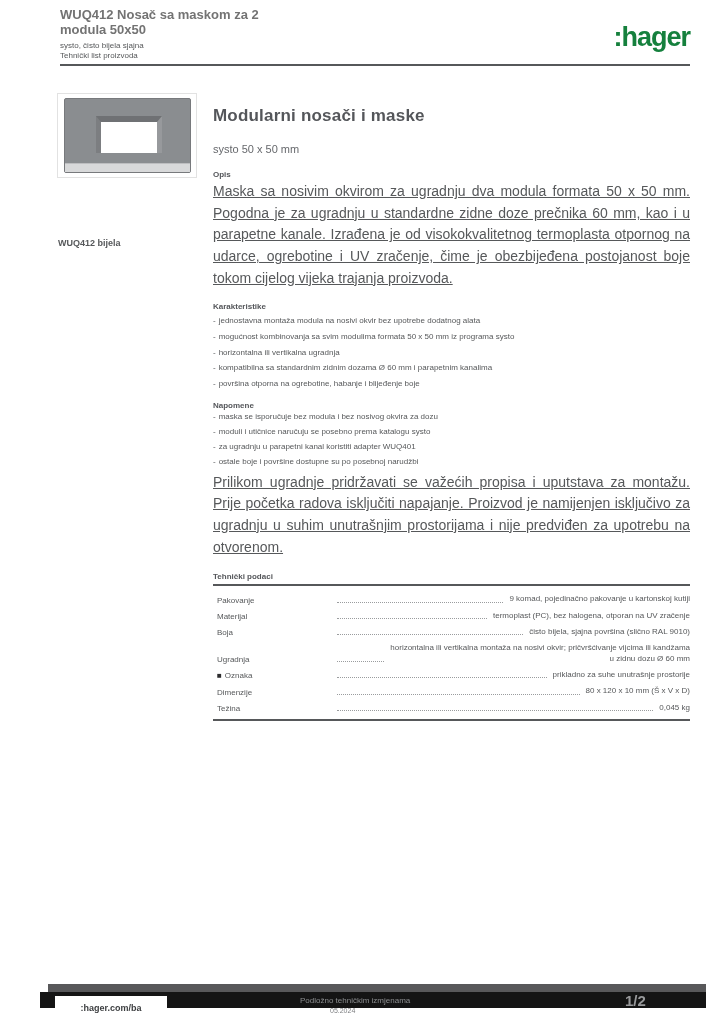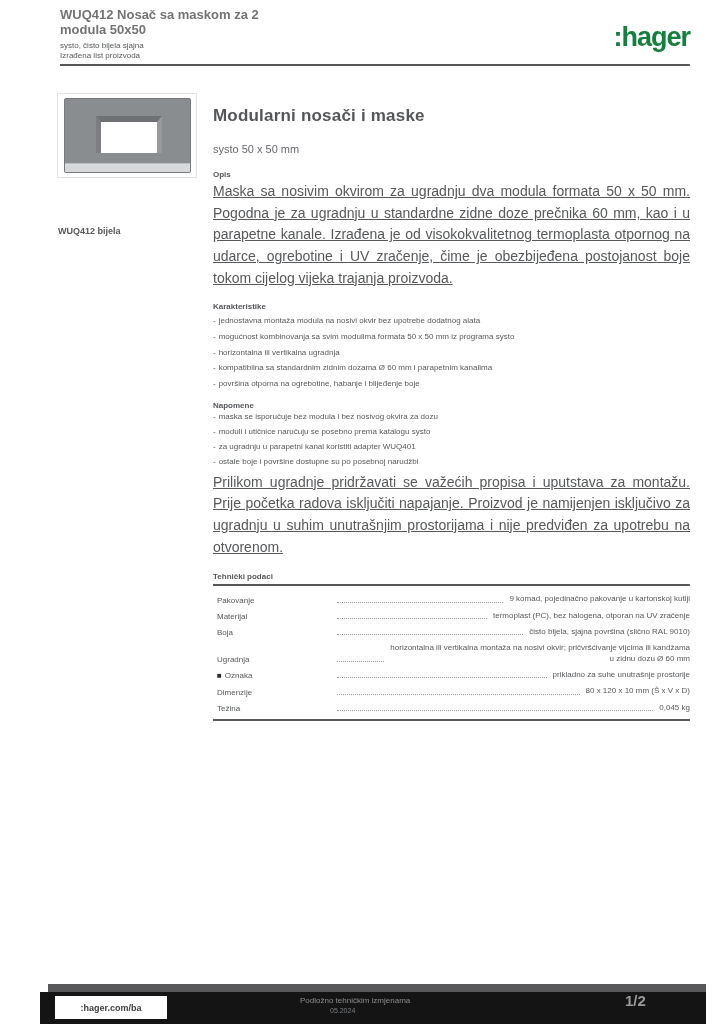--- a/index.html
+++ b/index.html
@@ -19,21 +19,21 @@
   
   .photo { position:absolute; left:57px; top:93px; width:140px; height:85px;
            background:#fff; border:1px solid #e2e2e2; }
   .frame-plate { position:absolute; left:6px; top:4px; width:127px; height:75px;
                  background:#8a8d90; border:1px solid #77797c; border-radius:2px; }
   .frame-bottom { position:absolute; left:0; bottom:0; width:100%; height:9px;
                   background:#d8d9da; border-top:1px solid #bdbec0; }
   .frame-open { position:absolute; left:31px; top:17px; width:66px; height:37px;
                 background:#ffffff; border-top:6px solid #6f7174;
                 border-left:5px solid #7c7e81; border-right:5px solid #97999c; }
-  .photo-caption { position:absolute; left:58px; top:226px; width:110px;
+  .photo-caption { position:absolute; left:58px; top:238px; width:110px;
                    font-size:9px; font-weight:bold; color:#56585a; }
 
   
   .main { position:absolute; left:213px; top:90px; width:477px; }
   .m-heading { font-size:17px; font-weight:bold; color:#54565a; letter-spacing:0.2px;margin-top:16px; }
   .m-subtitle { margin-top:17px; font-size:11px; color:#66686c; }
   .sec-label { font-size:8px; font-weight:bold; color:#54565a; }
   .para { font-size:14px; line-height:1.55; text-align:justify; color:#56585a;text-decoration:underline; }
   .desc-label { margin-top:15px; }
   .desc-text { margin-top:2px; }
@@ -53,37 +53,37 @@
   .spec-rows { padding-top:4px; }
   .spec-row { display:flex; align-items:flex-end; font-size:8px; color:#56585a; padding:3px 0 2px 4px; }
   .spec-label { width:118px; flex:none; }
   .spec-sym { font-size:8px; margin-right:3px; color:#2c2c2e; }
   .spec-dots { flex:1; border-bottom:1px dotted #9a9c9e; margin:0 6px 2px 2px; height:1px; }
   .spec-value { max-width:300px; text-align:right; line-height:1.4; }
   .spec-botrule { margin-top:4px; height:2px; background:#56585a; }
 
   
   .foot-strip { position:absolute; left:48px; top:984px; width:658px; height:8px; background:#58585a; }
-  .foot-bar { position:absolute; left:40px; top:992px; width:666px; height:32px; background:#141414;padding-left:32px; }
+  .foot-bar { position:absolute; left:40px; top:992px; width:666px; height:16px; background:#141414;padding-left:32px; }
   .foot-site { position:absolute; left:15px; top:4px; width:112px; height:23px; background:#ffffff;
                display:flex; align-items:center; justify-content:center;
                font-size:9px; color:#3c3e40; font-weight:bold; text-decoration:none; }
   .foot-center { position:absolute; left:260px; top:3px; font-size:8px; color:#8c8e90; line-height:1.4; }
   .foot-center .sub { font-size:7px; color:#7c7e80; margin-left:30px; }
   .foot-page { position:absolute; left:585px; top:0; font-size:15px; font-weight:bold; color:#98999b; }
 </style>
 </head>
 <body>
 
 <div class="page">
 
   <div class="hdr-title">
     <div class="hdr-line1">WUQ412 Nosač sa maskom za 2 modula 50x50</div>
     <div class="hdr-line2">systo, čisto bijela sjajna</div>
-    <div class="hdr-line3">Izrađena list proizvoda</div>
+    <div class="hdr-line3">Tehnički list proizvoda</div>
   </div>
   <div class="logo">:hager</div>
   <div class="hdr-rule"></div>
 
   <div class="photo">
     <div class="frame-plate">
       <div class="frame-open"></div>
       <div class="frame-bottom"></div>
     </div>
   </div>

